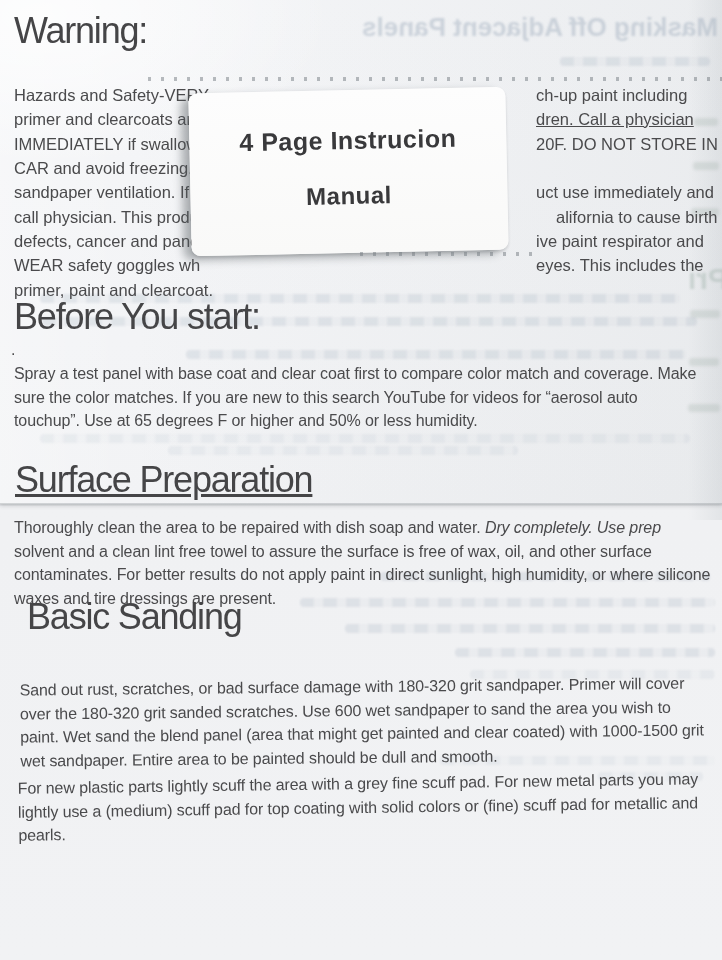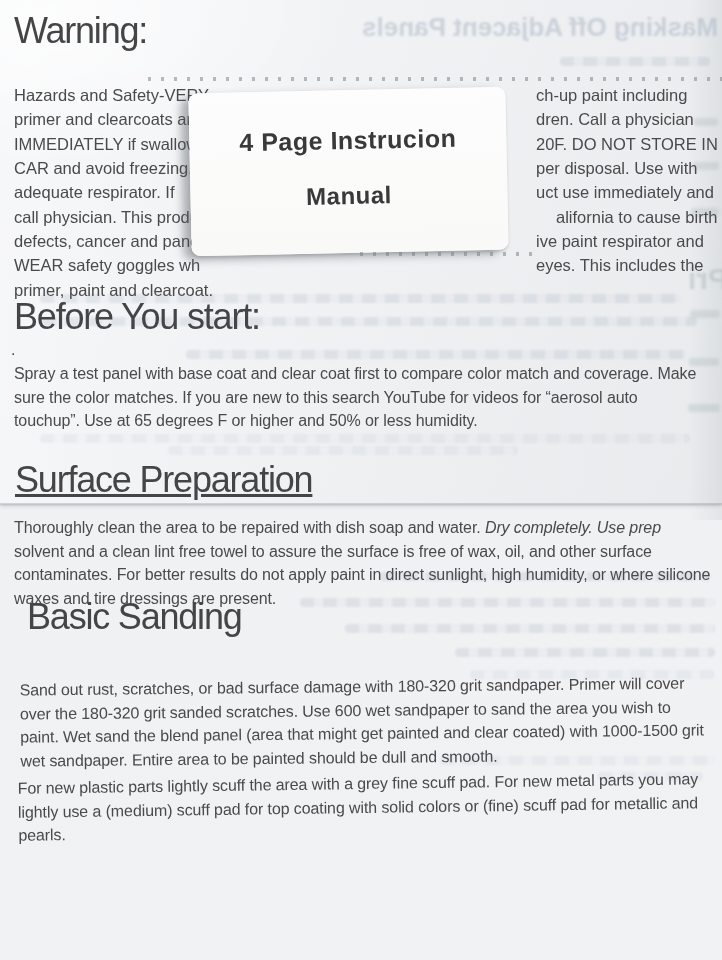--- a/index.html
+++ b/index.html
@@ -111,29 +111,28 @@
 
   <div class="perf" style="left:148px;top:77px;width:574px;"></div>
 
   <div class="h1" style="left:14px;top:10px;">Warning:</div>
 
   <div class="warn-wrap">
     <span class="wl" style="top:0;">Hazards and Safety-VERY</span>
     <span class="wl" style="top:24px;">primer and clearcoats ar</span>
     <span class="wl" style="top:49px;">IMMEDIATELY if swallow</span>
     <span class="wl" style="top:73px;">CAR and avoid freezing.</span>
-    <span class="wl" style="top:97px;">adequate respirator. If</span>
+    <span class="wl" style="top:97px;">sandpaper ventilation. If</span>
     <span class="wl" style="top:122px;">call physician. This produ</span>
     <span class="wl" style="top:146px;">defects, cancer and panel</span>
     <span class="wl" style="top:195px;">primer, paint and clearcoat.</span>
     <span class="wl" style="top:170px;">WEAR safety goggles wh</span>
     <span class="wr" style="top:0;">ch-up paint including</span>
-    <span class="wr" style="top:24px;">dren. Call a physician</span>
+    <span class="wr" style="top:24px;text-decoration:underline;">dren. Call a physician</span>
     <span class="wr" style="top:49px;">20F. DO NOT STORE IN</span>
-    <span class="wr" style="top:73px;">per disposal. Use with</span>
     <span class="wr" style="top:97px;">uct use immediately and</span>
     <span class="wr" style="top:122px;padding-left:20px;">alifornia to cause birth</span>
     <span class="wr" style="top:146px;">ive paint respirator and</span>
     <span class="wr" style="top:170px;">eyes. This includes the</span>
   </div>
 
   <div class="label">
     <div class="l1">4 Page Instrucion</div>
     <div class="l2">Manual</div>
   </div>

